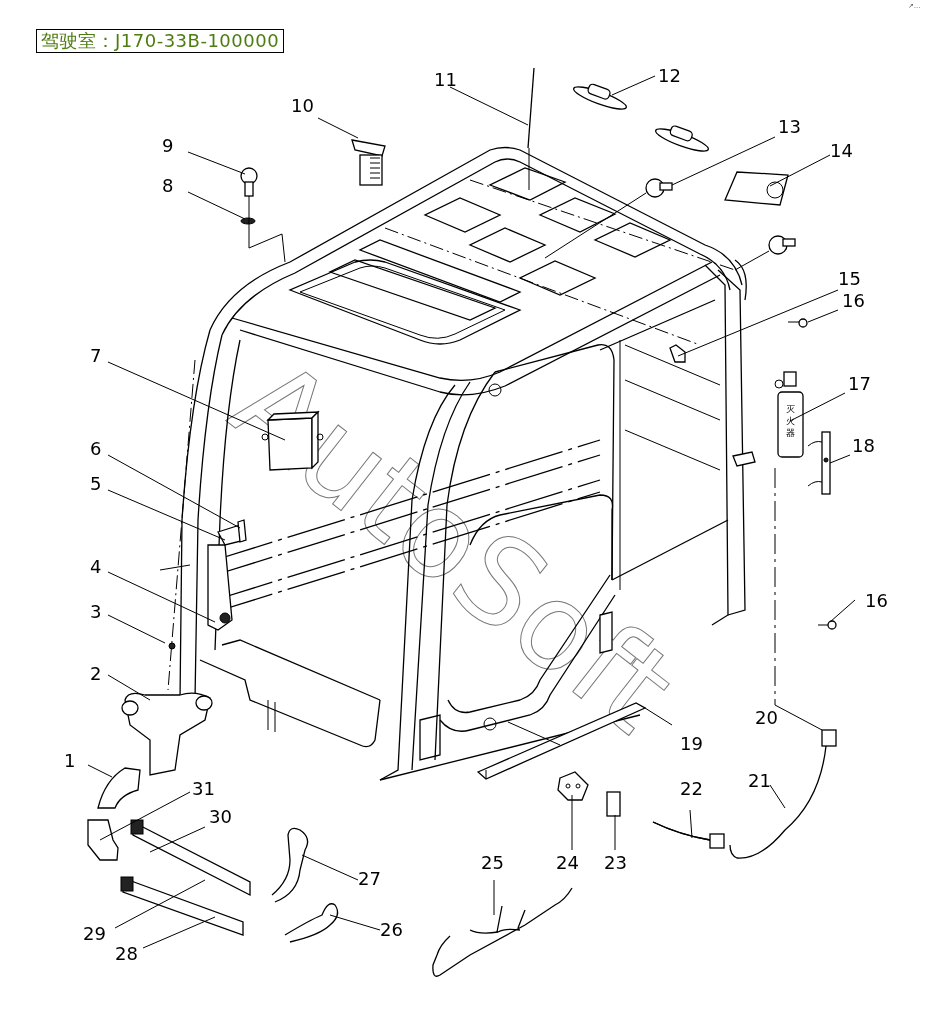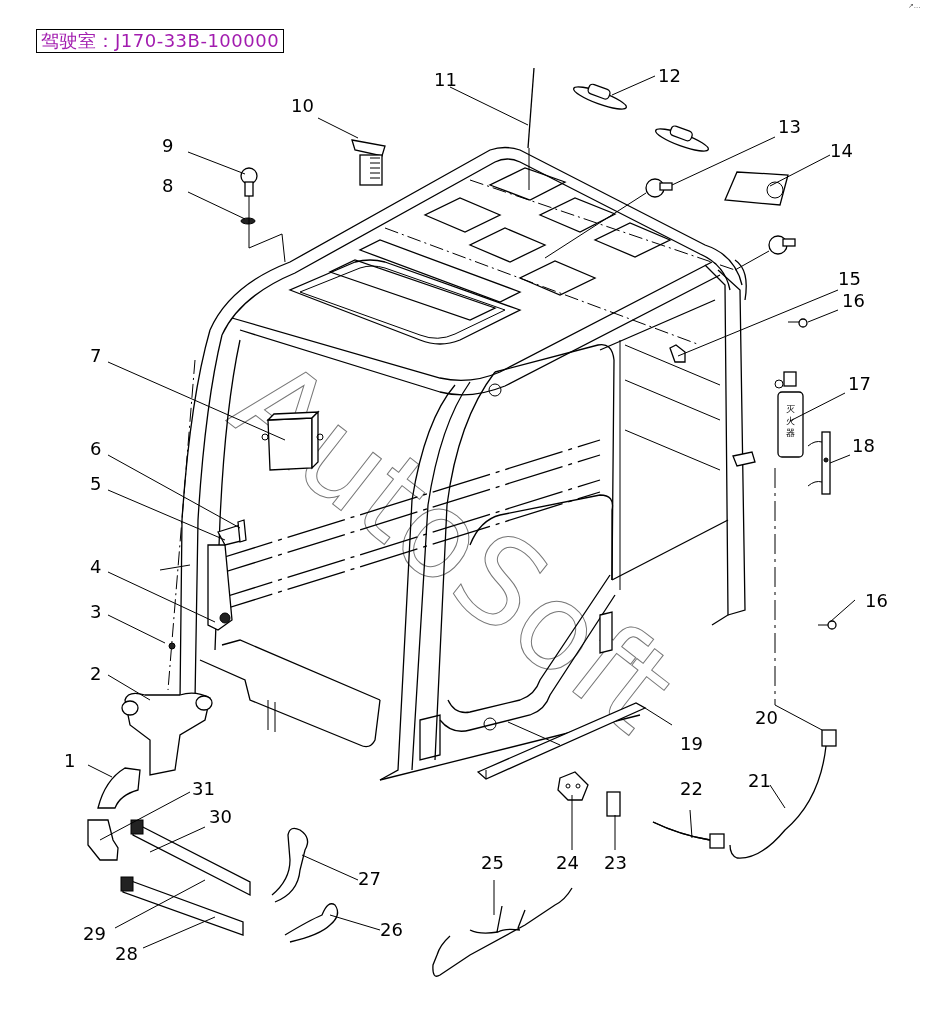--- a/index.html
+++ b/index.html
@@ -1,20 +1,20 @@
 <!DOCTYPE html>
 <html><head>
 <meta charset="utf-8">
 <style>
   html, body { margin:0; padding:0; background:#ffffff; }
   body { width:928px; height:1021px; position:relative; overflow:hidden;
          font-family:"DejaVu Sans", "Liberation Sans", sans-serif; }
   #diagram { position:absolute; left:0; top:0; width:928px; height:1021px; }
   .title-box { position:absolute; left:36px; top:29px; height:22px; padding:0 4px;
-               border:1.5px solid #000; font-size:18px; line-height:22px; color:#a21caf;
+               border:1.5px solid #000; font-size:18px; line-height:22px; color:#4d7c0f;
                white-space:nowrap; letter-spacing:0.5px; }
   .corner-mark { position:absolute; left:908px; top:2px; font-size:7px; color:#555; }
   .callout { font-family:"DejaVu Sans", sans-serif; font-size:18px; fill:#000; }
   .wm { font-family:"DejaVu Sans", sans-serif; font-size:120px; fill:none; stroke:#777; stroke-width:1; }
   .ln { stroke:#000; fill:none; stroke-width:1.3; }
   .thin { stroke:#000; fill:none; stroke-width:1; }
   .dash { stroke:#000; fill:none; stroke-width:1; stroke-dasharray:14 4 2 4; }
   .part { stroke:#000; fill:#fff; stroke-width:1.3; }
   .dark { fill:#222; stroke:#000; }
 </style>

